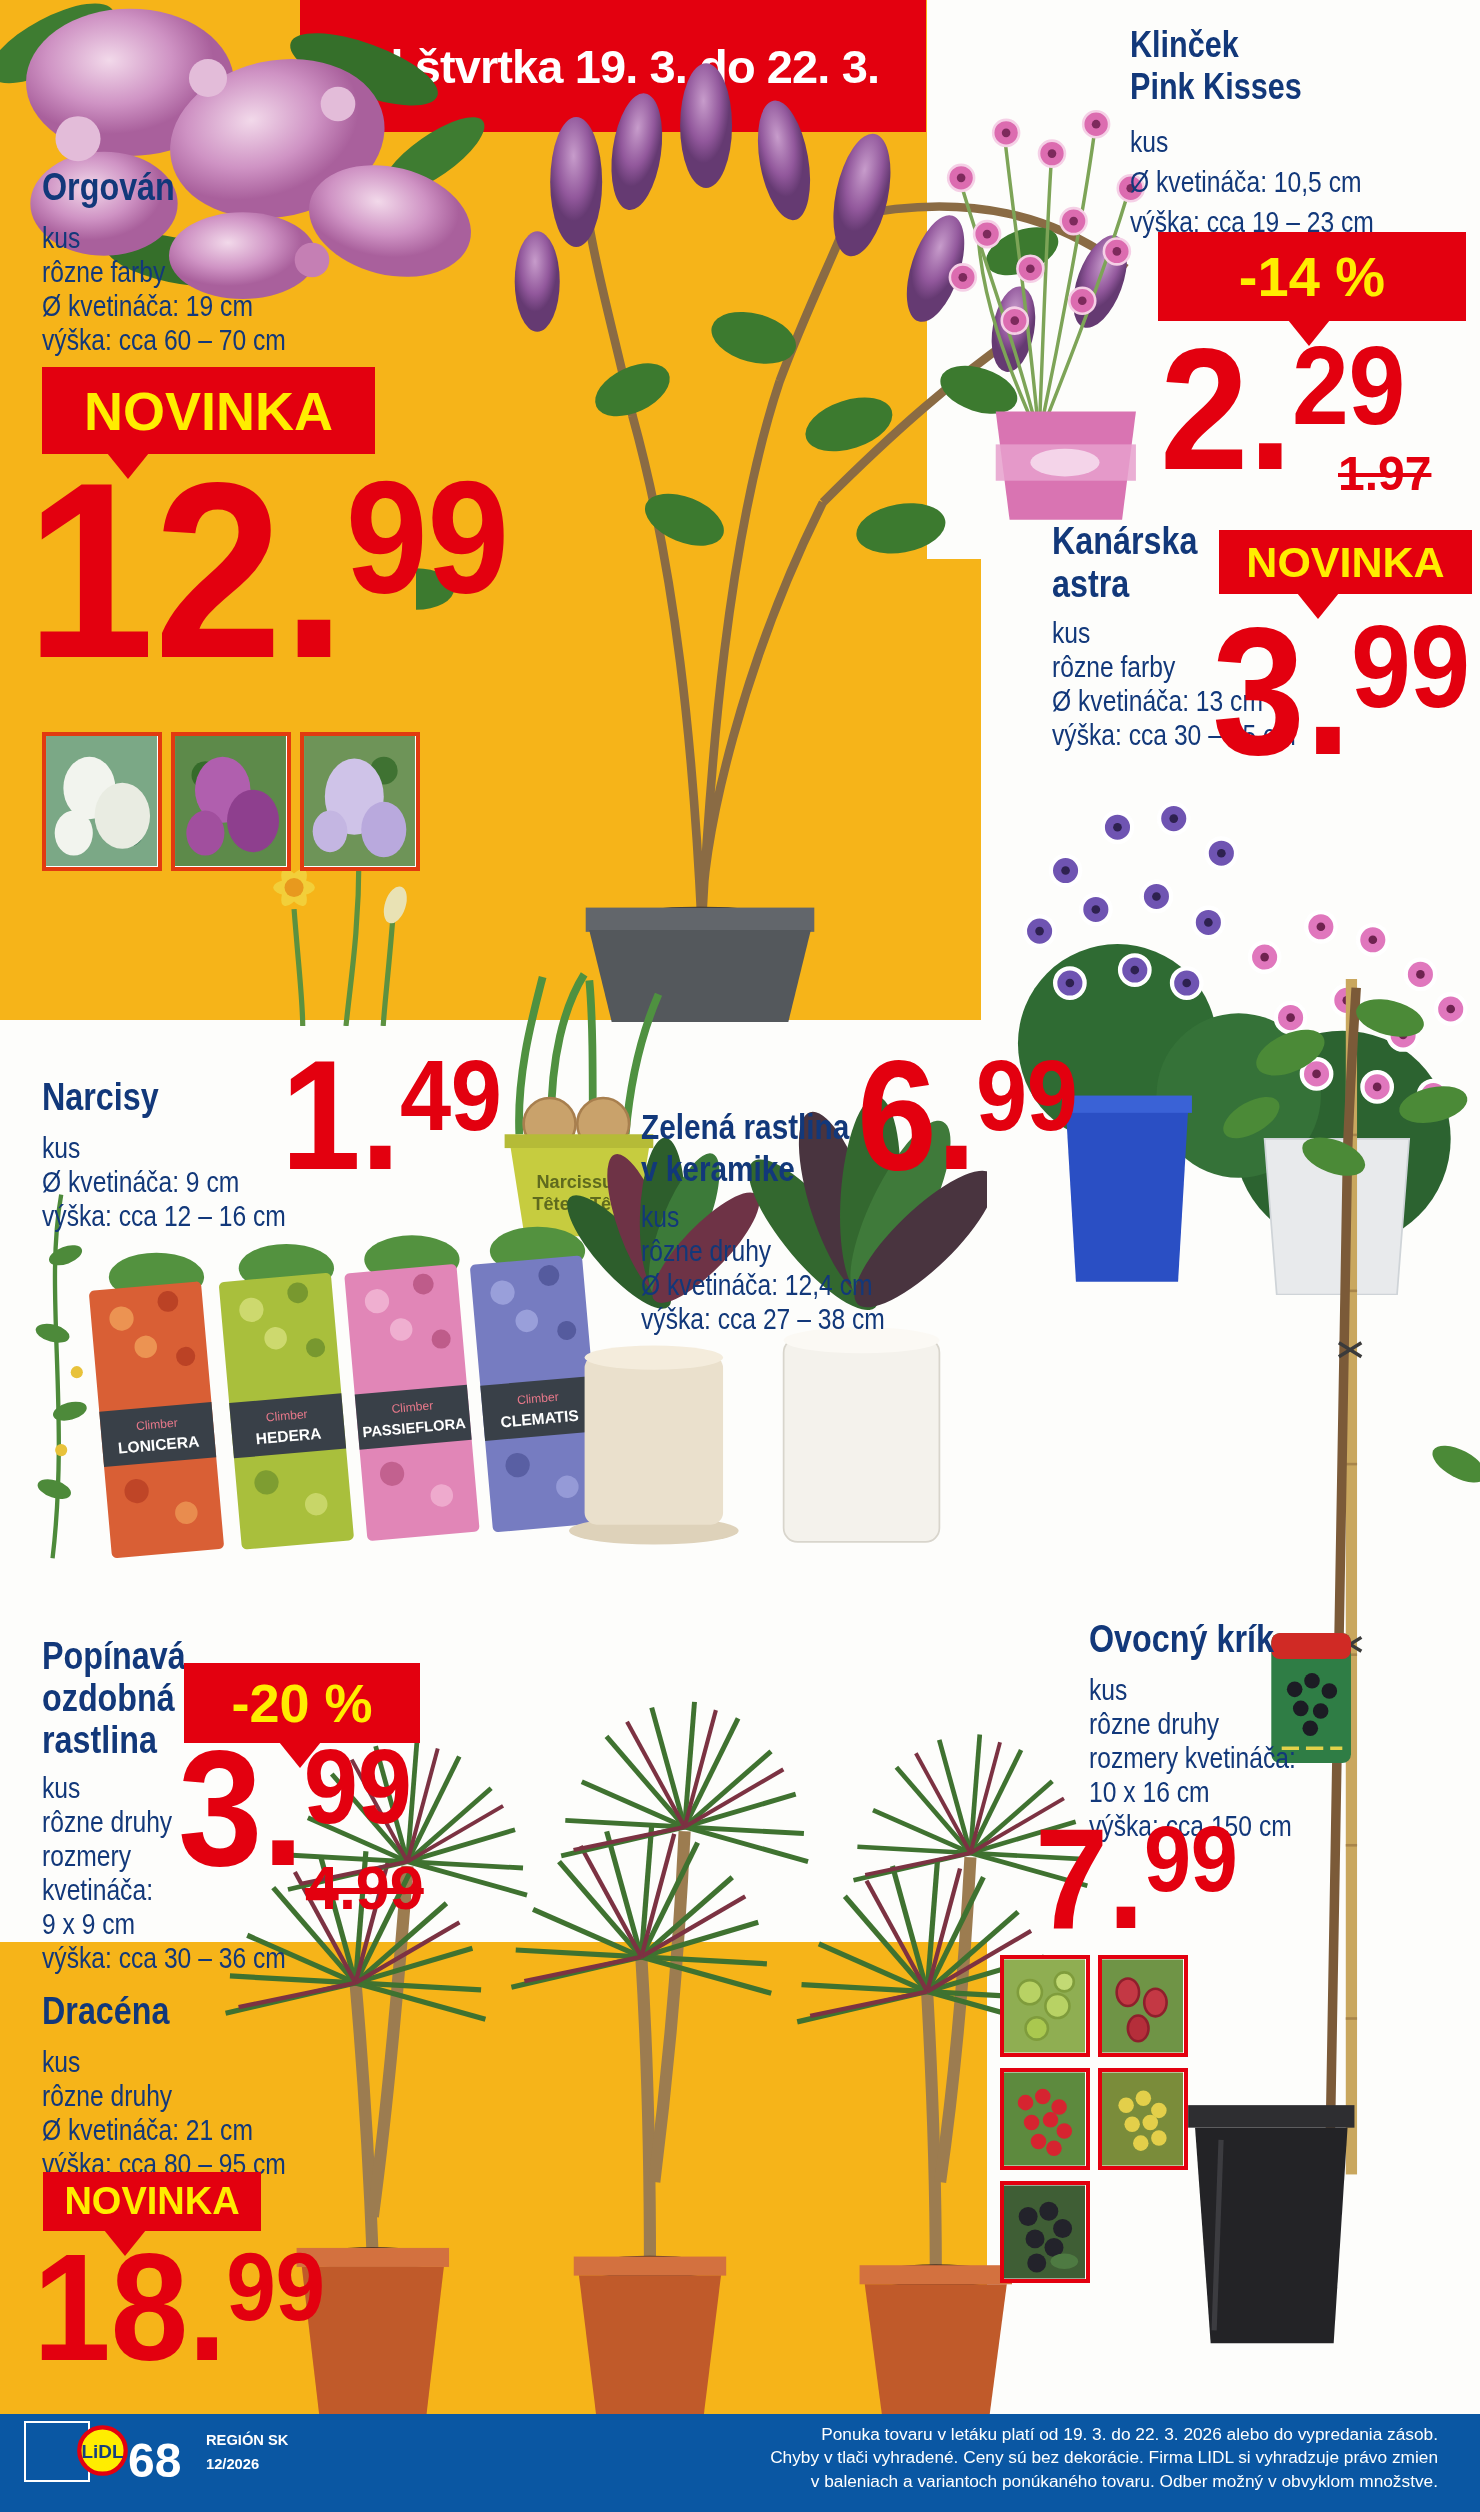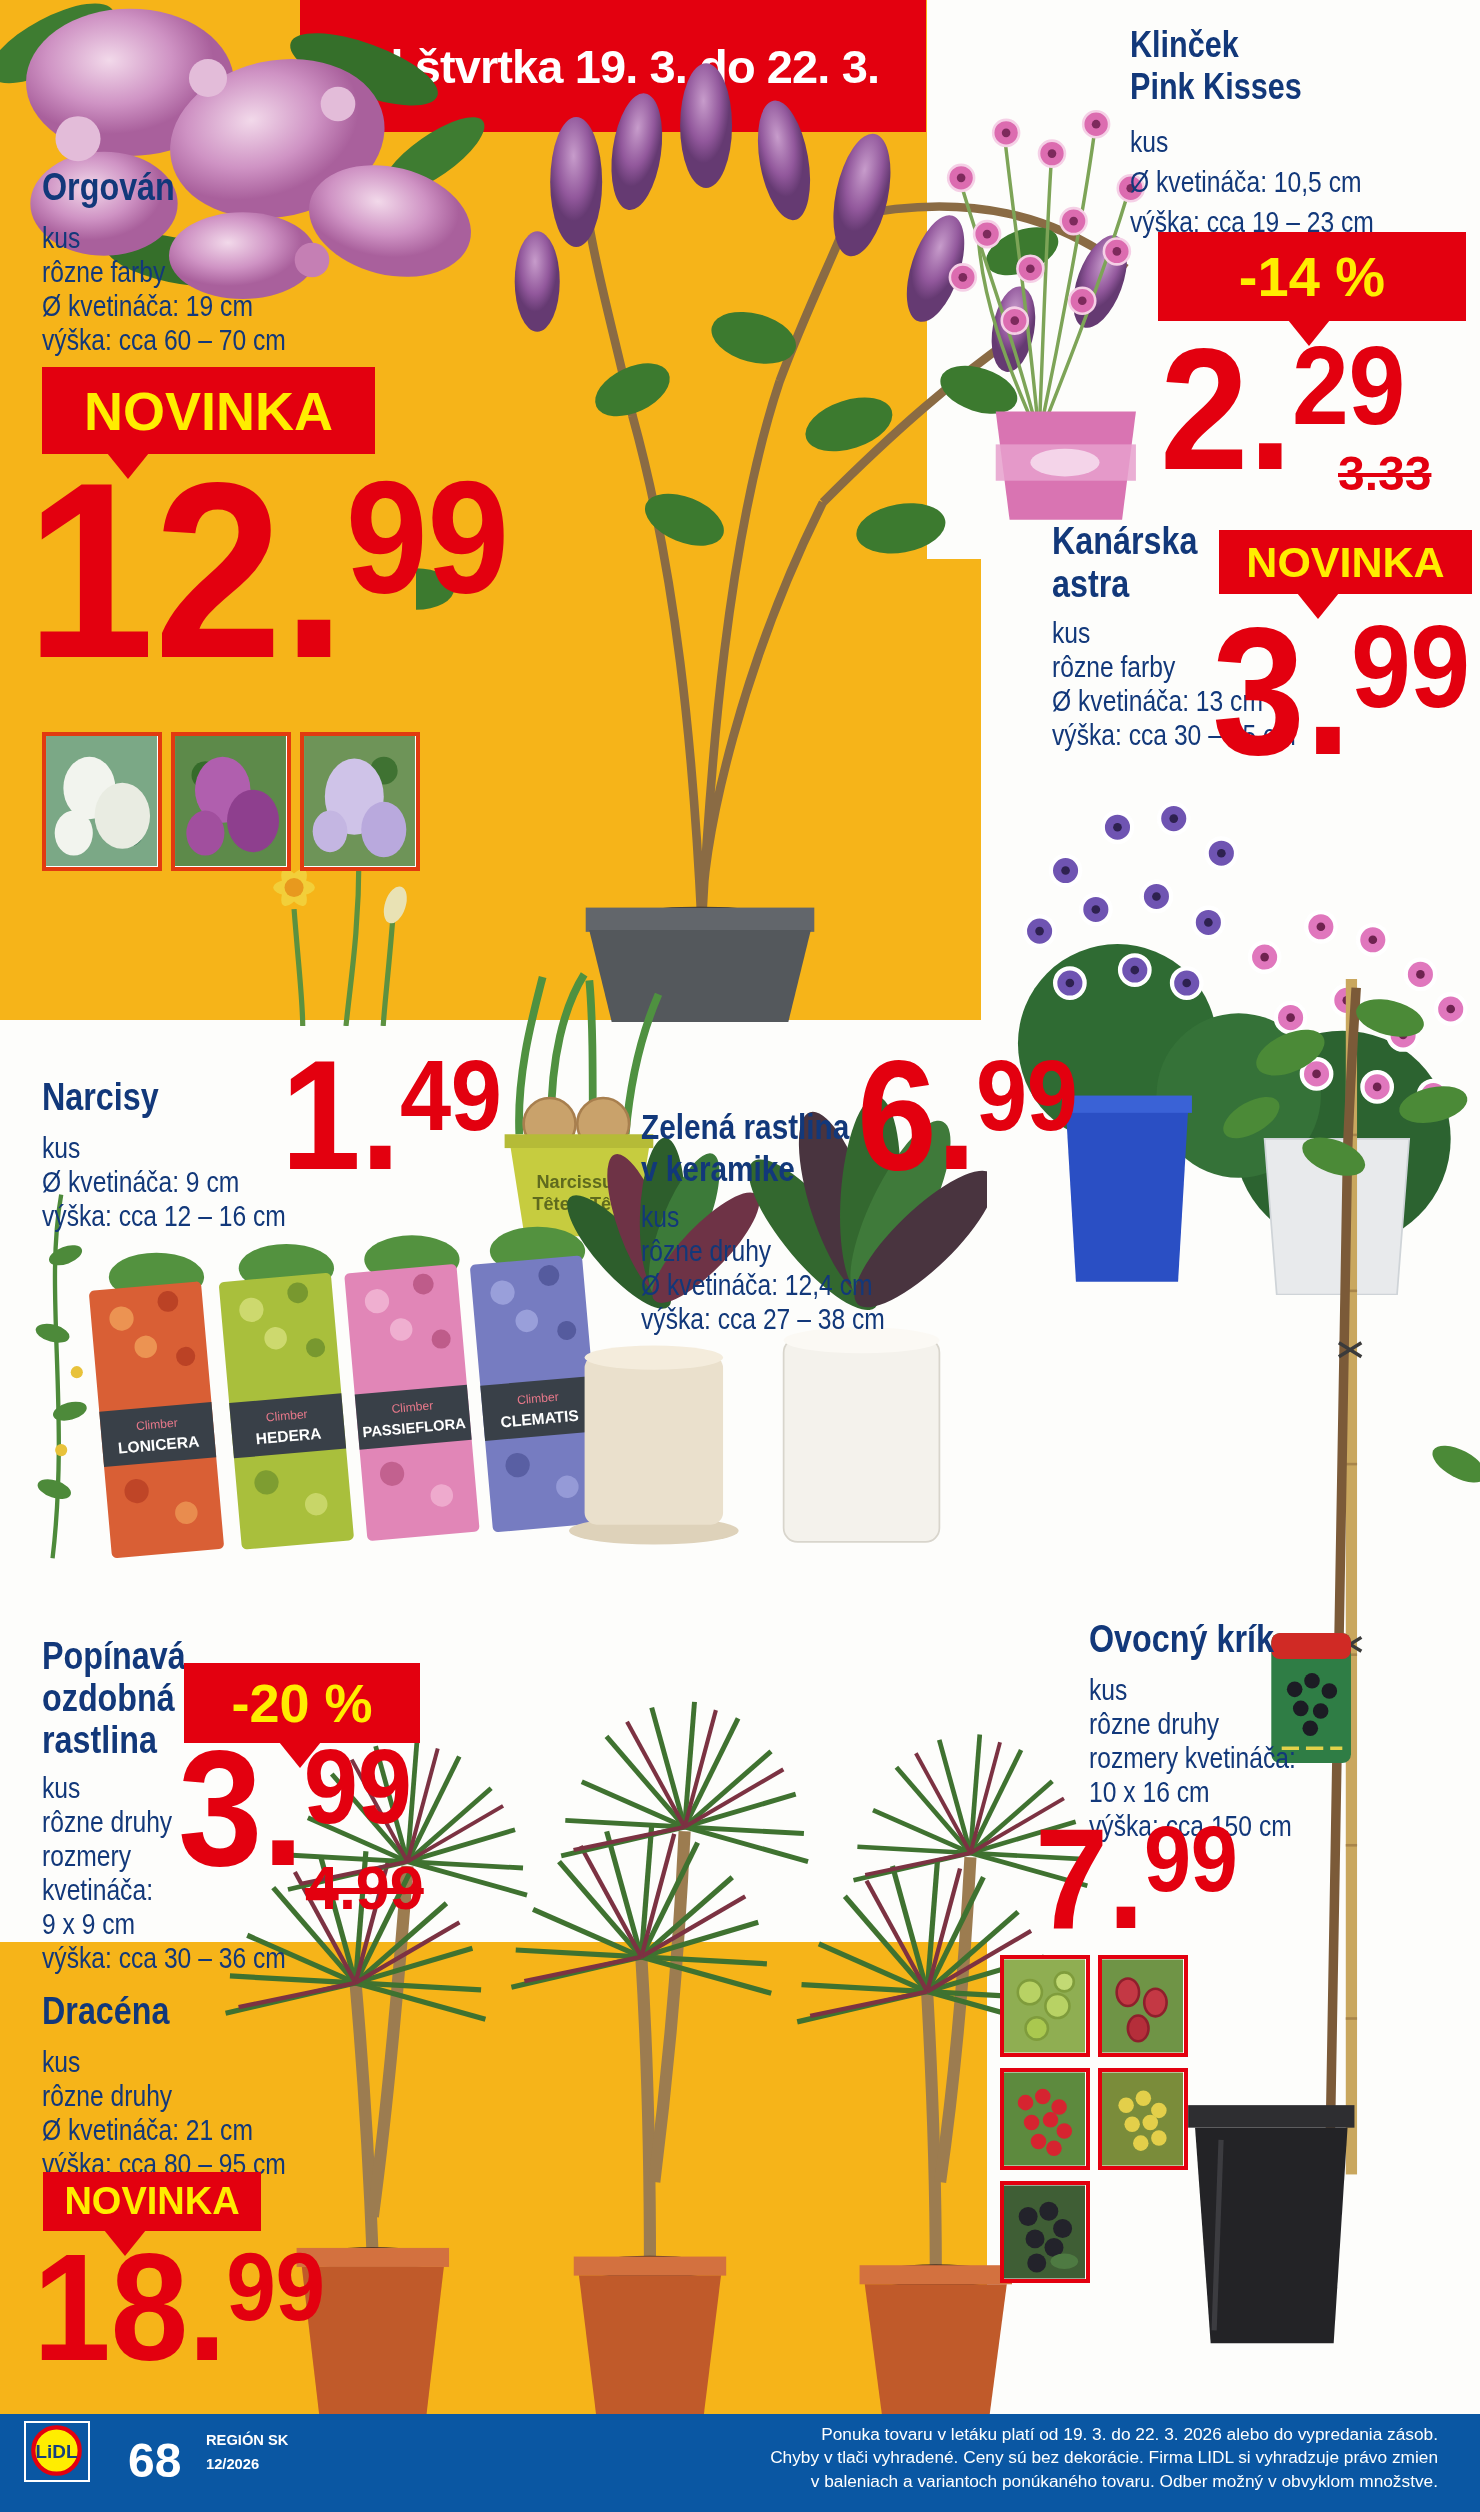--- a/index.html
+++ b/index.html
@@ -556,21 +556,21 @@
     <div class="spec cond" style="line-height:40px;">Ø kvetináča: 10,5 cm</div>
     <div class="spec cond" style="line-height:40px;">výška: cca 19 – 23 cm</div>
   </div>
   <div class="abs badge" style="left:1158px;top:232px;width:308px;height:89px;font-size:56px;--tail:130px;">
     <span>-14 %</span>
   </div>
   <div class="abs price" style="left:1160px;top:339px;--pi:173px;--pd:111px;">
     <span class="p-int">2.</span>
     <span class="p-dec">29</span>
   </div>
-  <div class="abs old" style="left:1338px;top:446px;font-size:48px;">3.33</div>
+  <div class="abs old" style="left:1338px;top:446px;font-size:48px;">1.97</div>
 
   <div class="abs" style="left:1052px;top:520px;">
     <div class="title cond">Kanárska</div>
     <div class="title cond">astra</div>
     <div class="spec cond" style="margin-top:10.4px;">kus</div>
     <div class="spec cond">rôzne farby</div>
     <div class="spec cond">Ø kvetináča: 13 cm</div>
     <div class="spec cond">výška: cca 30 – 35 cm</div>
   </div>
   <div class="abs badge" style="left:1219px;top:530px;width:253px;height:64px;font-size:43px;--tail:78px;">
@@ -647,21 +647,21 @@
   </div>
   <div class="abs badge" style="left:43px;top:2172px;width:218px;height:59px;font-size:38px;--tail:61px;">
     <span>NOVINKA</span>
   </div>
   <div class="abs price" style="left:33px;top:2245px;--pi:152px;--pd:97px;">
     <span class="p-int">18.</span>
     <span class="p-dec">99</span>
   </div>
 
   <div class="abs footer" style="left:0;top:2414px;width:1481px;height:98px;">
-    <div class="abs" style="left:24px;top:7px;width:66px;height:61px;border:2.6px solid #ffffff;background:#0A57A3;box-sizing:border-box;">
+    <div class="abs" style="left:24px;top:7px;width:66px;height:61px;border:2.6px solid #ffffff;background:#0A57A3;box-sizing:border-box;padding-left:46px;">
       <svg width="61" height="55" viewBox="0 0 70 64">
         <circle cx="35" cy="32" r="27" fill="#FFED00"></circle>
         <circle cx="35" cy="32" r="27" fill="none" stroke="#E3000F" stroke-width="5"></circle>
         <text x="35" y="41" font-size="22" font-weight="bold" fill="#153F7F" text-anchor="middle">LiDL</text>
       </svg>
     </div>
     <div class="abs" style="left:128px;top:19px;font-size:48px;font-weight:bold;">68</div>
     <div class="abs" style="left:206px;top:14px;font-size:14.7px;font-weight:bold;line-height:24px;">
       <div>REGIÓN SK</div>
       <div>12/2026</div>

